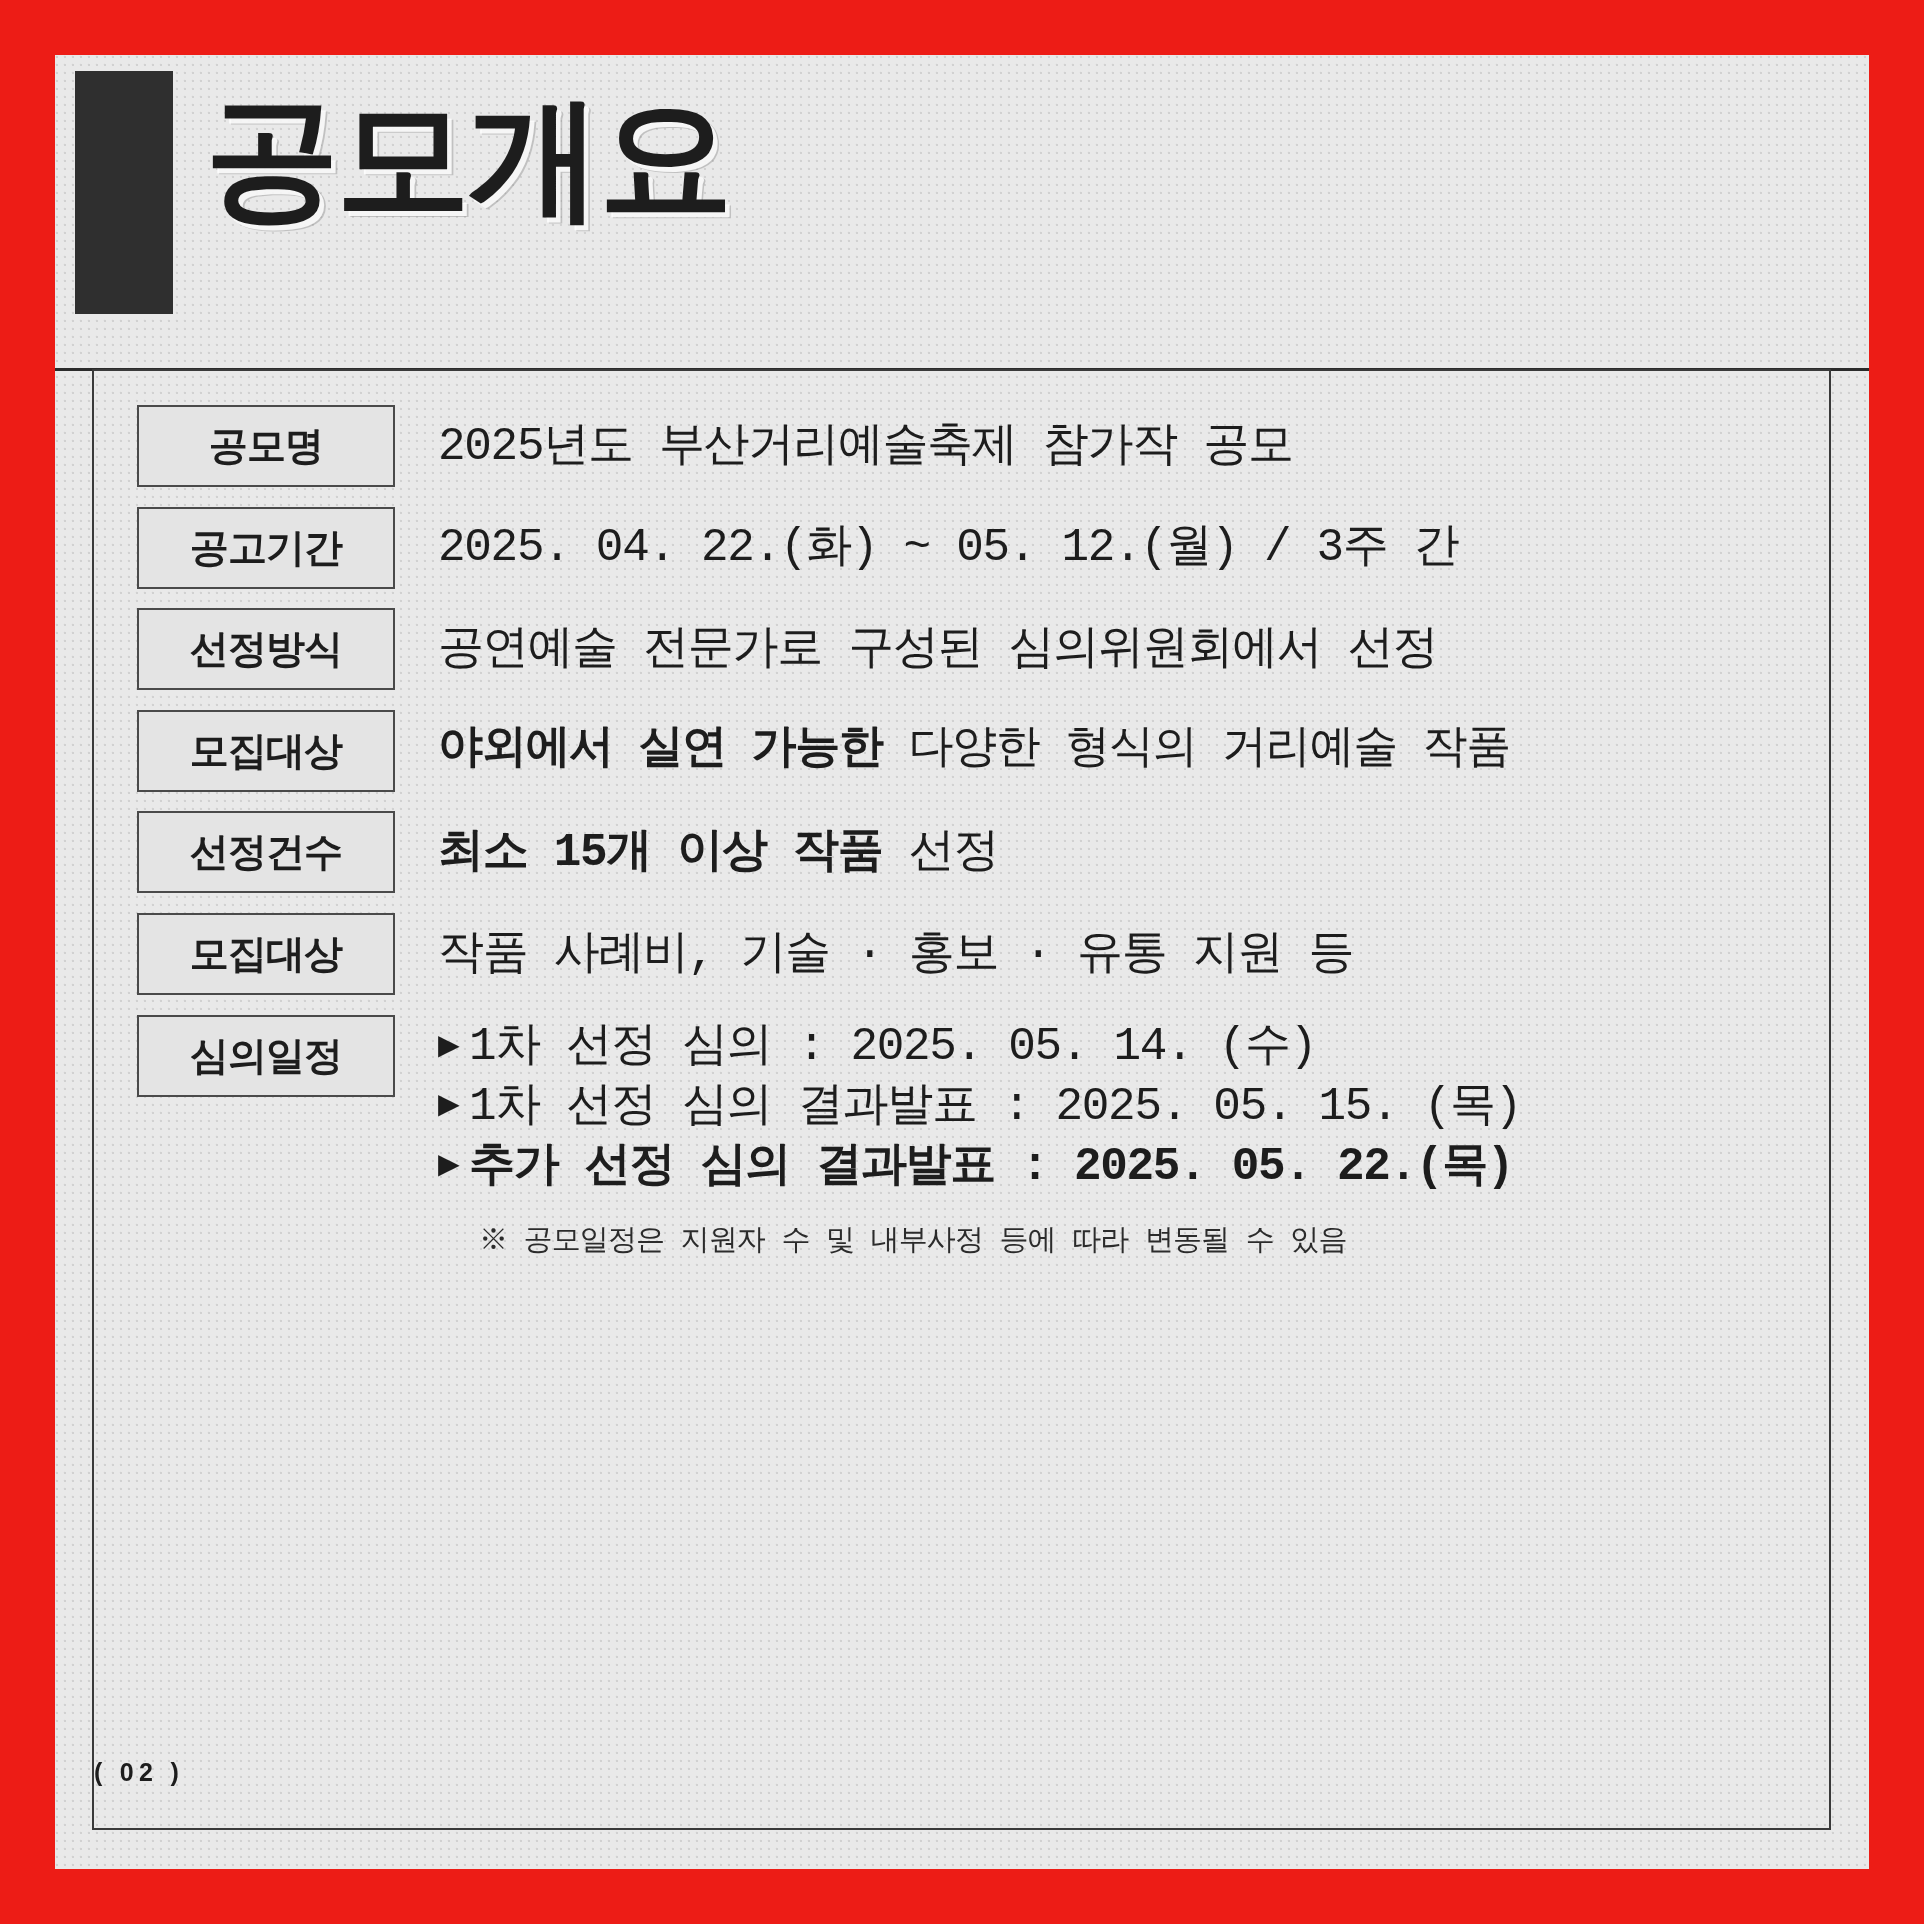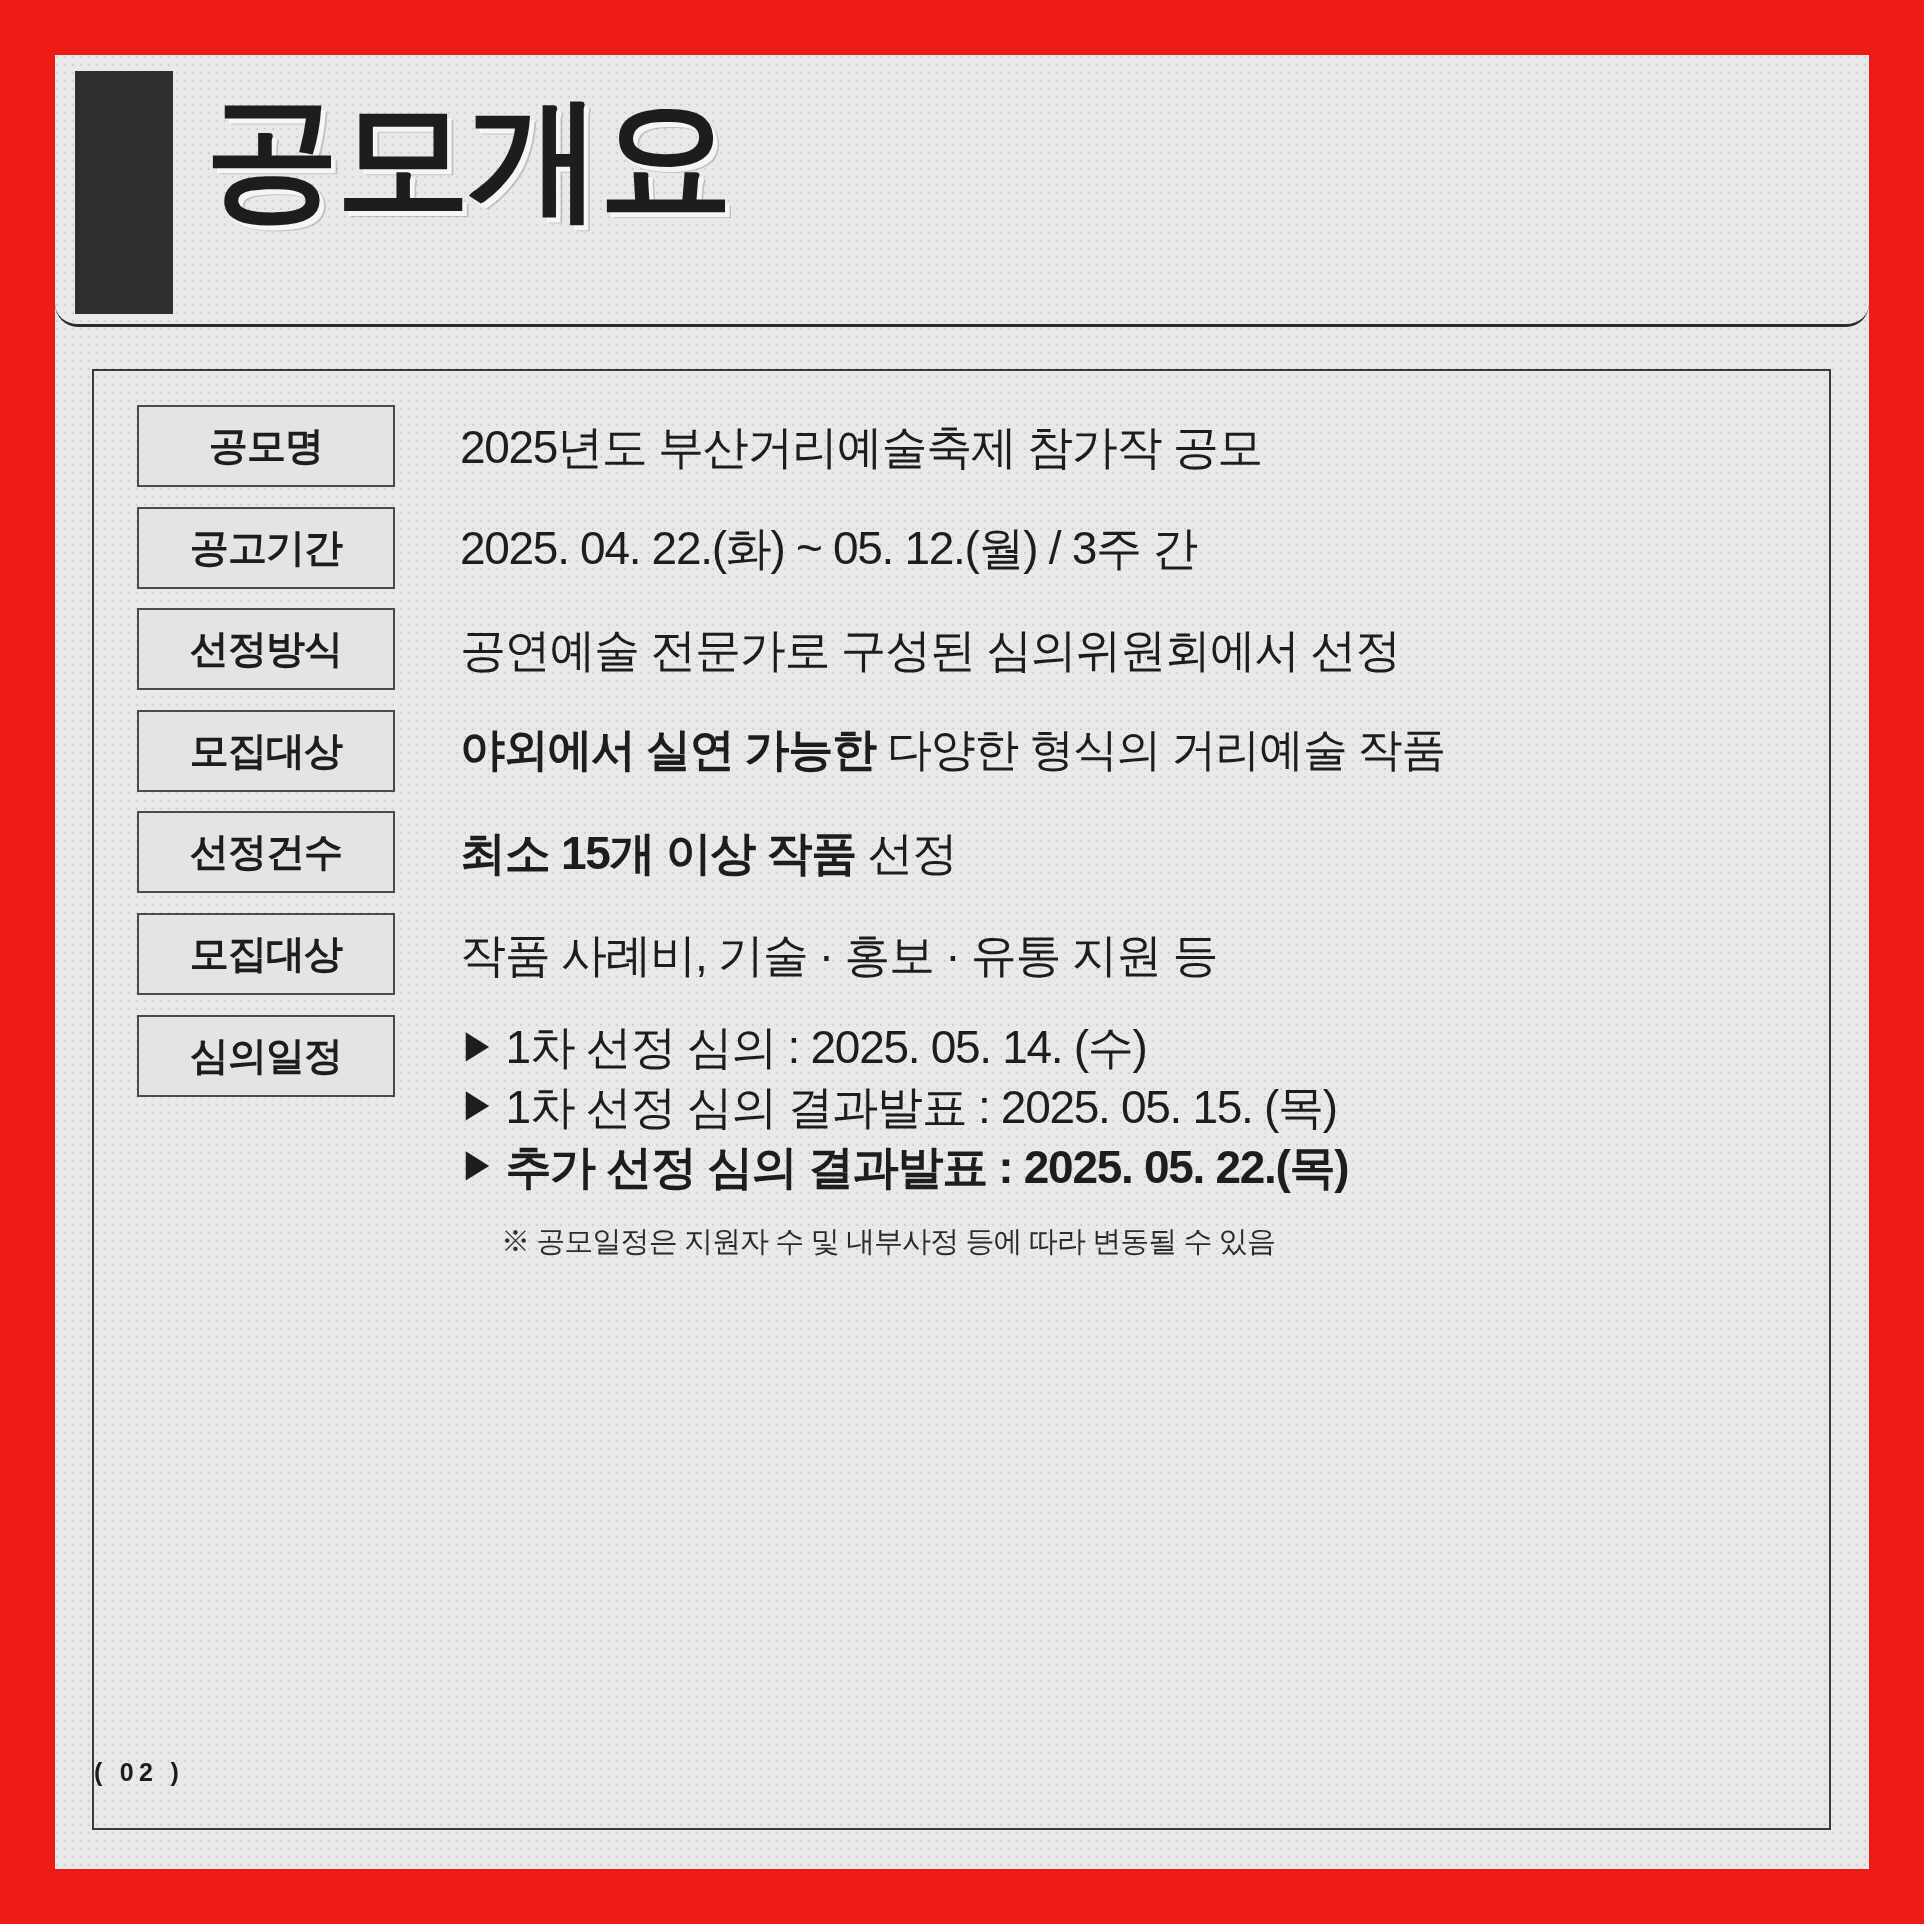--- a/index.html
+++ b/index.html
@@ -26,24 +26,23 @@
       #e9e9e9;
     box-shadow: 0 0 0 0 rgba(0,0,0,0);
   }
 
   
   .header {
     position: absolute;
     left: 0;
     top: 0;
     width: 100%;
-    height: 272px;
+    height: 316px;
     border-bottom: 3.6px solid #2b2b2b;
     box-sizing: border-box;
-    border-radius: 23px;
   }
   .header-tab {
     position: absolute;
     left: 19.6px;
     top: 16px;
     width: 98px;
     height: 243px;
     background: #2f2f2f;
   }
   .header-title {
@@ -92,27 +91,28 @@
     display: flex;
     align-items: center;
     justify-content: center;
     font-size: 39px;
     font-weight: 900;
     color: #1d1d1d;
     letter-spacing: -0.9px;
   }
   .value {
     flex: 1 1 auto;
-    padding-left: 65px;
+    padding-left: 43px;
     padding-top: 10.7px;
     font-size: 46px;
     line-height: 1.35;
     color: #1d1d1d;
     letter-spacing: -1.3px;
     white-space: nowrap;
+    font-family: Liberation Mono, monospace;
   }
   .value.small {
     font-size: 45px;
   }
   .value b {
     font-weight: 900;
   }
   .value .light {
     font-weight: 400;
   }

